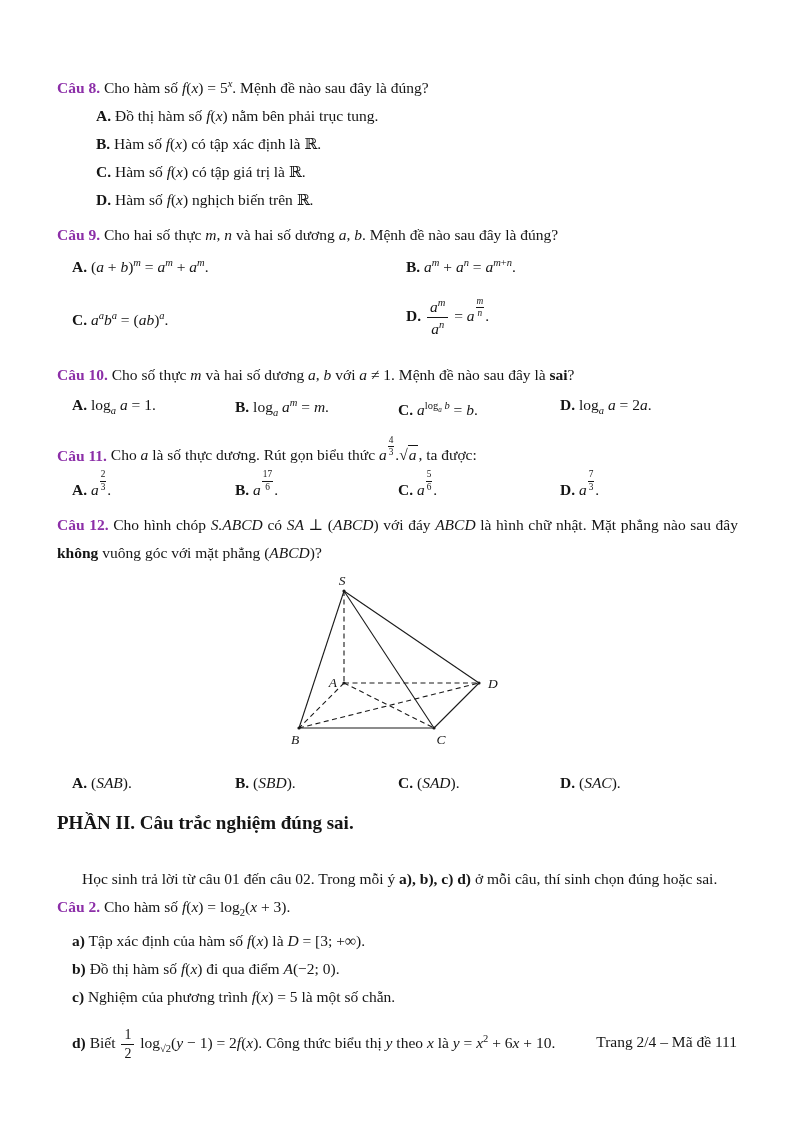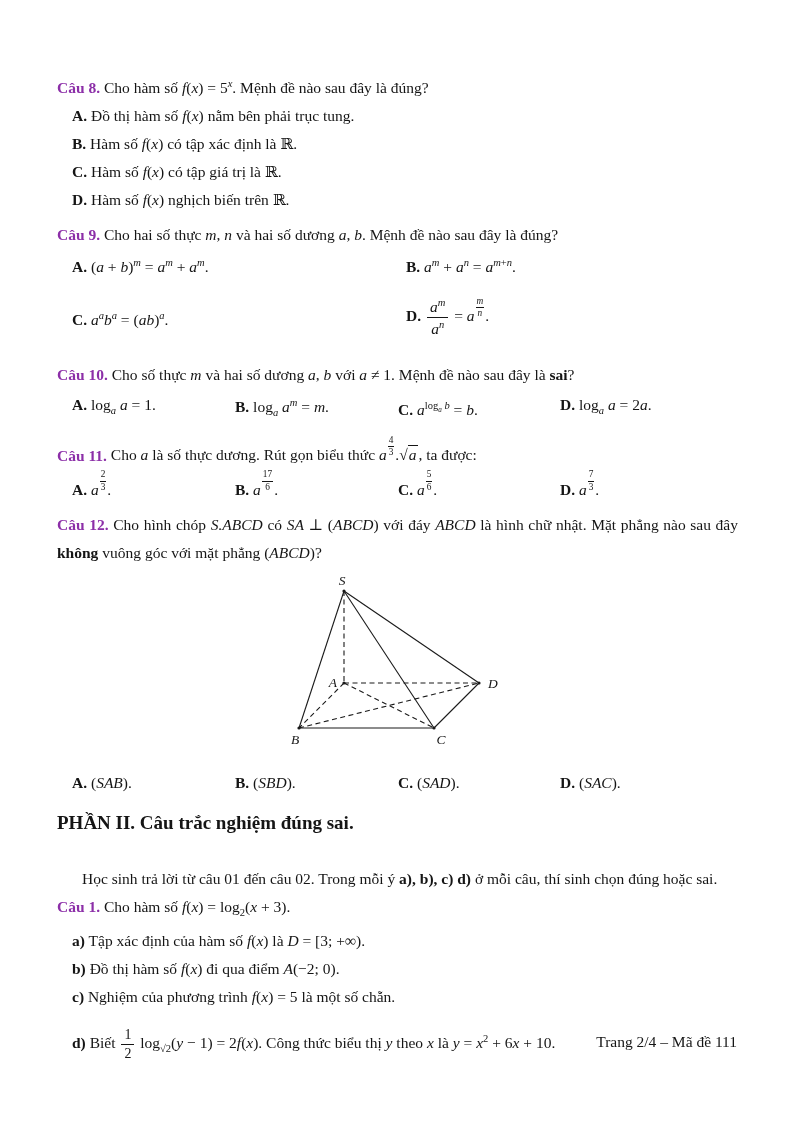--- a/index.html
+++ b/index.html
@@ -9,21 +9,21 @@
     font-size:15.5px;color:#151515;
     --accent:#8C2FA8;
   }
   .content{position:absolute;left:57px;top:70px;width:681px;}
   p{margin:0;}
   .question{margin-bottom:7px;}
   .stem{text-align:justify;line-height:28px;}
   .qlabel{color:var(--accent);font-weight:bold;}
   .okey,.ikey{font-weight:bold;}
   .opts{margin-left:15px;}
-  .opts.rows .opt{line-height:28px;}
+  .opts.rows .opt{line-height:28px;margin-left:24px;}
   .opts.cols2{display:grid;grid-template-columns:334px 1fr;align-items:center;}
   .opts.cols4{display:grid;grid-template-columns:163px 163px 162px 1fr;align-items:center;}
   .opt{line-height:28px;}
   sup{font-size:0.68em;}
   sub{font-size:0.68em;}
   .frac{display:inline-block;vertical-align:middle;text-align:center;line-height:1.15;margin:16px 2px;}
   .frac .fn{display:block;border-bottom:1px solid currentColor;padding:0 3px 1px;}
   .frac .fd{display:block;padding:1px 3px 0;}
   .frac.fsm{font-size:0.9em;}
   .sfrac{display:inline-block;vertical-align:0.55em;text-align:center;font-size:0.6em;line-height:1.25;margin:0 1px;}
@@ -116,21 +116,21 @@
       <p class="opt"><span class="okey">B.</span> <span>(<i>SBD</i>).</span></p>
       <p class="opt"><span class="okey">C.</span> <span>(<i>SAD</i>).</span></p>
       <p class="opt"><span class="okey">D.</span> <span>(<i>SAC</i>).</span></p>
     </div>
   </section>
 
   <p class="part2-heading">PHẦN II. Câu trắc nghiệm đúng sai.</p>
   <p class="part2-intro">Học sinh trả lời từ câu 01 đến câu 02. Trong mỗi ý <b>a), b), c) d)</b> ở mỗi câu, thí sinh chọn đúng hoặc sai.</p>
 
   <section class="question">
-    <p class="stem"><span class="qlabel">Câu 1.</span> <span>Cho hàm số <i>f</i>(<i>x</i>) = log<sub>2</sub>(<i>x</i> + 3).</span></p>
+    <p class="stem"><span class="qlabel">Câu 2.</span> <span>Cho hàm số <i>f</i>(<i>x</i>) = log<sub>2</sub>(<i>x</i> + 3).</span></p>
     <div class="items">
       <p class="item"><span class="ikey">a)</span> <span>Tập xác định của hàm số <i>f</i>(<i>x</i>) là <i>D</i> = [3; +∞).</span></p>
       <p class="item"><span class="ikey">b)</span> <span>Đồ thị hàm số <i>f</i>(<i>x</i>) đi qua điểm <i>A</i>(−2; 0).</span></p>
       <p class="item"><span class="ikey">c)</span> <span>Nghiệm của phương trình <i>f</i>(<i>x</i>) = 5 là một số chẵn.</span></p>
       <p class="item"><span class="ikey">d)</span> <span>Biết <span class="frac fsm"><span class="fn">1</span><span class="fd">2</span></span> log<sub>√2</sub>(<i>y</i> − 1) = 2<i>f</i>(<i>x</i>). Công thức biểu thị <i>y</i> theo <i>x</i> là <i>y</i> = <i>x</i><sup>2</sup> + 6<i>x</i> + 10.</span></p>
     </div>
   </section>
 
 </main>
 

